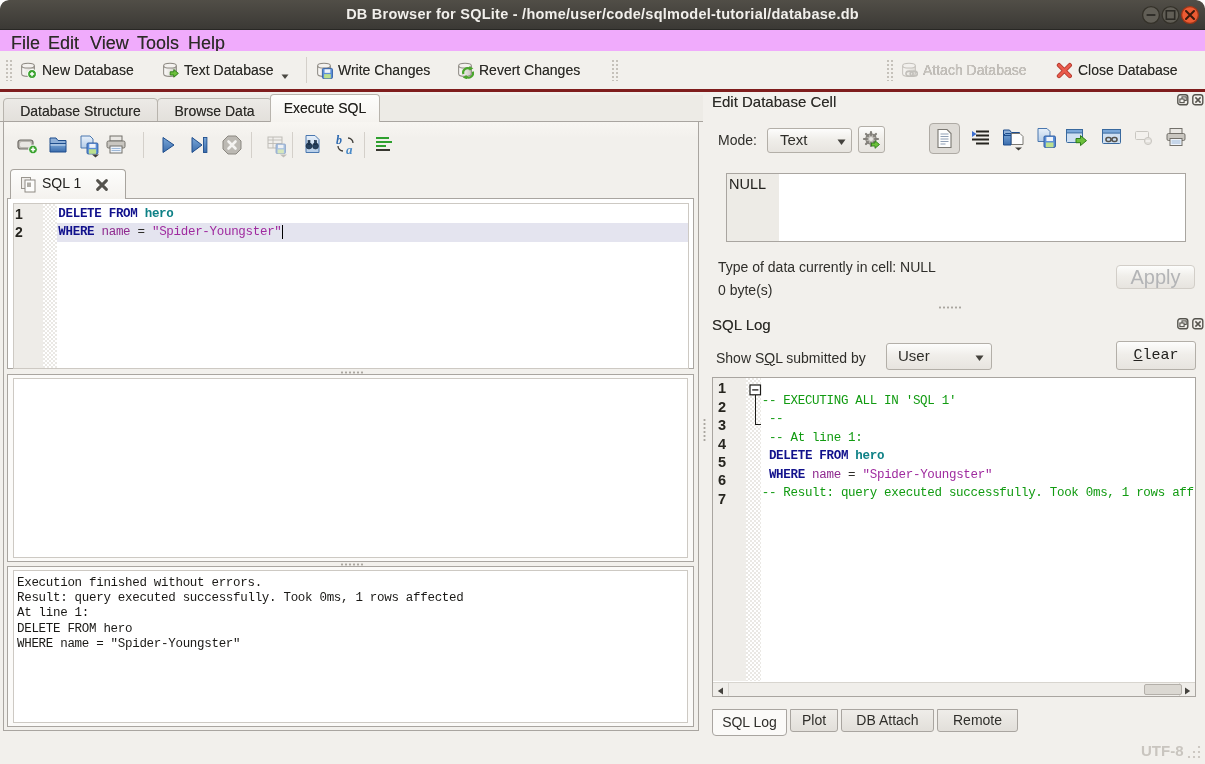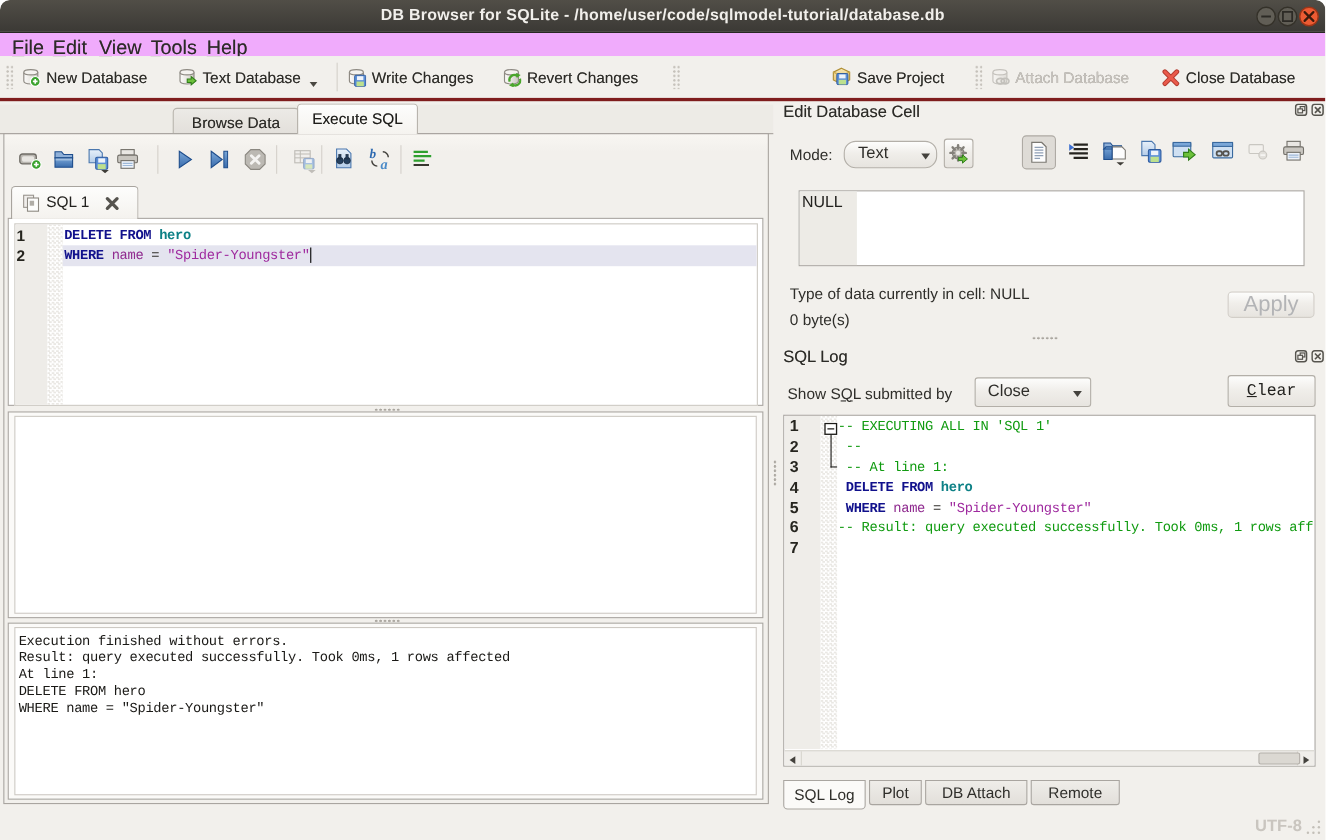--- a/index.html
+++ b/index.html
@@ -143,49 +143,40 @@
           <use href="#cyl"></use>
         <g fill="none" stroke="#4aa62c" stroke-width="2">
           <path d="M7 12.5 a4.2 4.2 0 0 1 6.5 -4.8"></path>
           <path d="M15.8 10 a4.2 4.2 0 0 1 -6.5 4.8"></path>
         </g>
         <path d="M12.2 5 l4.2 1.8 -3.4 2.5 z" fill="#4aa62c"></path>
         <path d="M10.6 17.5 l-4.2 -1.8 3.4 -2.5 z" fill="#4aa62c"></path>
       </svg>
         <span>Revert Changes</span>
     </div>
-    <div class="tbitem" style="left:756px">
-      <svg width="18" height="18" viewBox="0 0 17 17">
-        <path d="M8.5 1 L15.5 4.3 V11 L8.5 14.6 L1.5 11 V4.3 Z" fill="url(#pkgg)" stroke="#b08f35" stroke-width="1"></path>
-        <path d="M1.5 4.3 L8.5 7.5 L15.5 4.3" fill="none" stroke="#c9a94e" stroke-width="1"></path>
-        <g transform="translate(4.5,5.5)">
-            <use href="#floppy"></use>
-          </g>
-      </svg>
-        <span>Save Project</span>
-    </div>
     <div class="tbitem" style="left:900px;color:#c8c4be">
       <svg width="18" height="18" viewBox="0 0 17 17" opacity="0.45">
         <use href="#cyl"></use>
         <ellipse cx="9" cy="12" rx="3.4" ry="2.4" fill="none" stroke="#8a8780" stroke-width="1.5"></ellipse>
         <ellipse cx="13" cy="12" rx="3.4" ry="2.4" fill="none" stroke="#8a8780" stroke-width="1.5"></ellipse>
       </svg>
         <span>Attach Database</span>
     </div>
     <div class="tbitem" style="left:1056px">
       <svg width="17" height="17" viewBox="0 0 17 17">
         <path d="M3 3.2 L13.8 14 M13.8 3.2 L3 14" stroke="#b43c30" stroke-width="4.4" stroke-linecap="round"></path>
         <path d="M3 3.2 L13.8 14 M13.8 3.2 L3 14" stroke="#ea5a4b" stroke-width="2.6" stroke-linecap="round"></path>
       </svg>
         <span>Close Database</span>
     </div>
   </div>
 
   <div class="abs" style="left:0;top:95px;width:703px;height:27px;background:#edebe6"></div>
   <div class="abs" style="left:0;top:121px;width:703px;height:1px;background:#a8a49e"></div>
+  <div class="maintab" style="left:3px;top:98px;width:155px;height:24px;line-height:24px;">Database Structure</div>
   <div class="maintab" style="left:157px;top:98px;width:115px;height:24px;line-height:24px;">Browse Data</div>
   <div class="maintab" style="left:270px;top:94px;width:110px;height:28px;line-height:26px;
        background:linear-gradient(#fdfdfc,#f5f3ef);border-bottom:none;z-index:3;color:#1e1d1a;">Execute SQL</div>
 
   <div id="leftpane">
 
     <div id="sqltb" class="abs" style="left:0;top:0;width:694px;height:46px;">
       <svg class="abs" style="left:13px;top:14px" width="22" height="20" viewBox="0 0 22 20">
         <rect x="1" y="4" width="15" height="9" rx="2.5" fill="#b9b6b0" stroke="#6f6c66" stroke-width="1.2"></rect>
         <rect x="3" y="6" width="11" height="5" rx="1.5" fill="#e8e6e2"></rect>
@@ -309,21 +300,21 @@
     <svg class="abs" style="left:470px;top:4px" width="12" height="12" viewBox="0 0 12 12">
       <use href="#dockbtns"></use>
       <rect x="5" y="2.9" width="4.2" height="3.6" fill="none" stroke="#56544e" stroke-width="1.1"></rect>
       <rect x="2.9" y="5" width="4.2" height="3.6" fill="#f4f2ee" stroke="#56544e" stroke-width="1.1"></rect>
     </svg>
     <svg class="abs" style="left:484.5px;top:4px" width="12" height="12" viewBox="0 0 12 12">
       <use href="#dockbtns"></use>
       <path d="M3.4 3.4 L8.6 8.6 M8.6 3.4 L3.4 8.6" stroke="#56544e" stroke-width="1.5"></path>
     </svg>
     <div class="abs" style="left:11px;top:42px;">Mode:</div>
-    <div class="btn" style="left:60px;top:38px;width:85px;height:25px;border-radius:11px;">
+    <div class="btn" style="left:60px;top:38px;width:85px;height:25px;">
       <span class="abs" style="left:12px;top:2px;font-size:15px;">Text</span>
       <svg class="abs" style="left:69px;top:10px" width="9" height="7" viewBox="0 0 9 7">
           <path d="M0.5 0.5 h8 l-4 5.5 z" fill="#44423d"></path>
         </svg>
     </div>
     <div class="btn" style="left:151px;top:36px;width:27px;height:27px;">
       <svg class="abs" style="left:3px;top:3px" width="20" height="20" viewBox="0 0 20 20">
         <circle cx="9" cy="9" r="5.2" fill="#b9b6b0" stroke="#83807a" stroke-width="1.2"></circle>
         <g fill="#b9b6b0" stroke="#83807a" stroke-width="1.2">
           <path d="M9 2 v3 M9 13 v3 M2 9 h3 M13 9 h3 M4 4 l2 2 M12 12 l2 2 M14 4 l-2 2 M6 12 l-2 2" stroke-linecap="round" stroke-width="2.2"></path>
@@ -395,40 +386,40 @@
       <use href="#dockbtns"></use>
       <rect x="5" y="2.9" width="4.2" height="3.6" fill="none" stroke="#56544e" stroke-width="1.1"></rect>
       <rect x="2.9" y="5" width="4.2" height="3.6" fill="#f4f2ee" stroke="#56544e" stroke-width="1.1"></rect>
     </svg>
     <svg class="abs" style="left:484.5px;top:228px" width="12" height="12" viewBox="0 0 12 12">
       <use href="#dockbtns"></use>
       <path d="M3.4 3.4 L8.6 8.6 M8.6 3.4 L3.4 8.6" stroke="#56544e" stroke-width="1.5"></path>
     </svg>
     <div class="abs" style="left:9px;top:260px;">Show S<u style="text-decoration-thickness:1.2px;">Q</u>L submitted by</div>
     <div class="btn" style="left:179px;top:253px;width:106px;height:27px;">
-      <span class="abs" style="left:11px;top:3px;font-size:15px;">Close</span>
+      <span class="abs" style="left:11px;top:3px;font-size:15px;">User</span>
       <svg class="abs" style="left:88px;top:11px" width="9" height="7" viewBox="0 0 9 7">
           <path d="M0.5 0.5 h8 l-4 5.5 z" fill="#44423d"></path>
         </svg>
     </div>
     <div class="btn" style="left:409px;top:251px;width:80px;height:29px;">
       <div style="text-align:center;line-height:27px;color:#22211e;font-size:15px;font-family:Liberation Mono, monospace;"><u style="text-decoration-thickness:1.4px;">C</u>lear</div>
     </div>
 
     <div class="abs mono" style="left:5px;top:287px;width:484px;height:320px;background:#fff;border:1px solid #a9a5a0;box-sizing:border-box;overflow:hidden;">
       <div class="abs" style="left:0;top:0;width:33px;height:303px;background:#efede9;"></div>
       <div class="abs chk" style="left:33px;top:0;width:15px;height:303px;"></div>
       <div class="abs" style="left:5px;top:1.3px;line-height:18.4px;font-weight:bold;color:#26251f;font-size:14.5px;font-family:'Liberation Sans',sans-serif;">1<br>2<br>3<br>4<br>5<br>6<br>7</div>
       <svg class="abs" style="left:36px;top:5.5px" width="13" height="12" viewBox="0 0 13 12">
         <rect x="1" y="1" width="10.5" height="9.8" fill="#fff" stroke="#1c1b18" stroke-width="1.2"></rect>
         <path d="M3.2 5.9 h6.2" stroke="#1c1b18" stroke-width="1.3"></path>
       </svg>
       <div class="abs" style="left:41.5px;top:17px;width:1px;height:29.5px;background:#1c1b18;"></div>
       <div class="abs" style="left:41.5px;top:46px;width:6.5px;height:1px;background:#1c1b18;"></div>
-      <div class="abs" style="left:48.7px;top:1px;line-height:18.4px;white-space:pre;"><span class="cmt">-- EXECUTING ALL IN 'SQL 1'</span>
+      <div class="abs" style="left:48.7px;top:14px;line-height:18.4px;white-space:pre;"><span class="cmt">-- EXECUTING ALL IN 'SQL 1'</span>
 <span class="cmt"> --</span>
 <span class="cmt"> -- At line 1:</span>
  <span class="kw">DELETE FROM</span> <span class="tbl">hero</span>
  <span class="kw">WHERE</span> <span class="idf">name</span> = <span class="str">"Spider-Youngster"</span>
 <span class="cmt">-- Result: query executed successfully. Took 0ms, 1 rows aff</span></div>
 
       <div class="abs" style="left:0;top:304px;width:482px;height:14px;background:#f0eeea;border-top:1px solid #d8d5cf;">
         <div class="abs" style="left:0;top:0;width:15px;height:14px;border-right:1px solid #d8d5cf;">
           <svg class="abs" style="left:4px;top:3.5px" width="7" height="8" viewBox="0 0 7 8">
               <path d="M6 0.5 v7 L0.8 4 z" fill="#44423d"></path>

